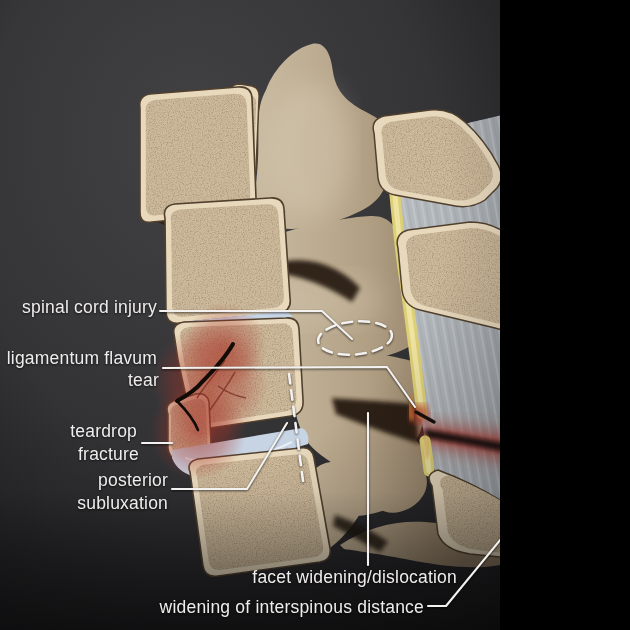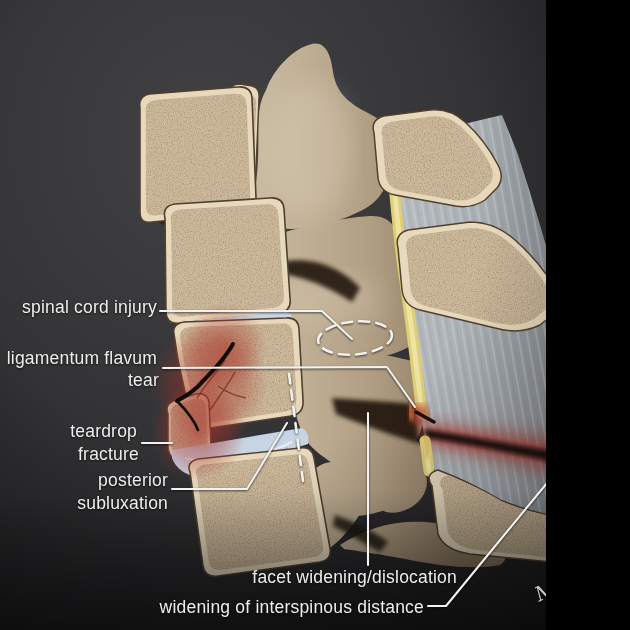--- a/index.html
+++ b/index.html
@@ -1,16 +1,16 @@
 <!DOCTYPE html>
 <html><head>
 <meta charset="utf-8">
 <style>
   html,body{margin:0;padding:0;background:#000;}
-  .stage{position:relative;width:546px;height:630px;overflow:hidden;
+  .stage{position:relative;width:500px;height:630px;overflow:hidden;
     font-family:"Liberation Sans",sans-serif;}
   .bg{position:absolute;inset:0;
     background:radial-gradient(ellipse 130% 120% at 38% 22%, #424245 0%, #343437 38%, #222225 70%, #141416 100%);}
   svg.layer{position:absolute;left:0;top:0;width:630px;height:630px;}
   .vignette{position:absolute;inset:0;pointer-events:none;
     background:
       radial-gradient(ellipse 125% 115% at 42% 30%, rgba(0,0,0,0) 38%, rgba(8,8,8,0.32) 70%, rgba(0,0,0,0.7) 100%),
       linear-gradient(to bottom, rgba(0,0,0,0) 78%, rgba(0,0,0,0.5) 100%);}
   svg.annot{filter:drop-shadow(0 1.5px 1.2px rgba(0,0,0,0.65));}
   .lbl{fill:#efedeb;font-size:17.5px;letter-spacing:.2px;}

